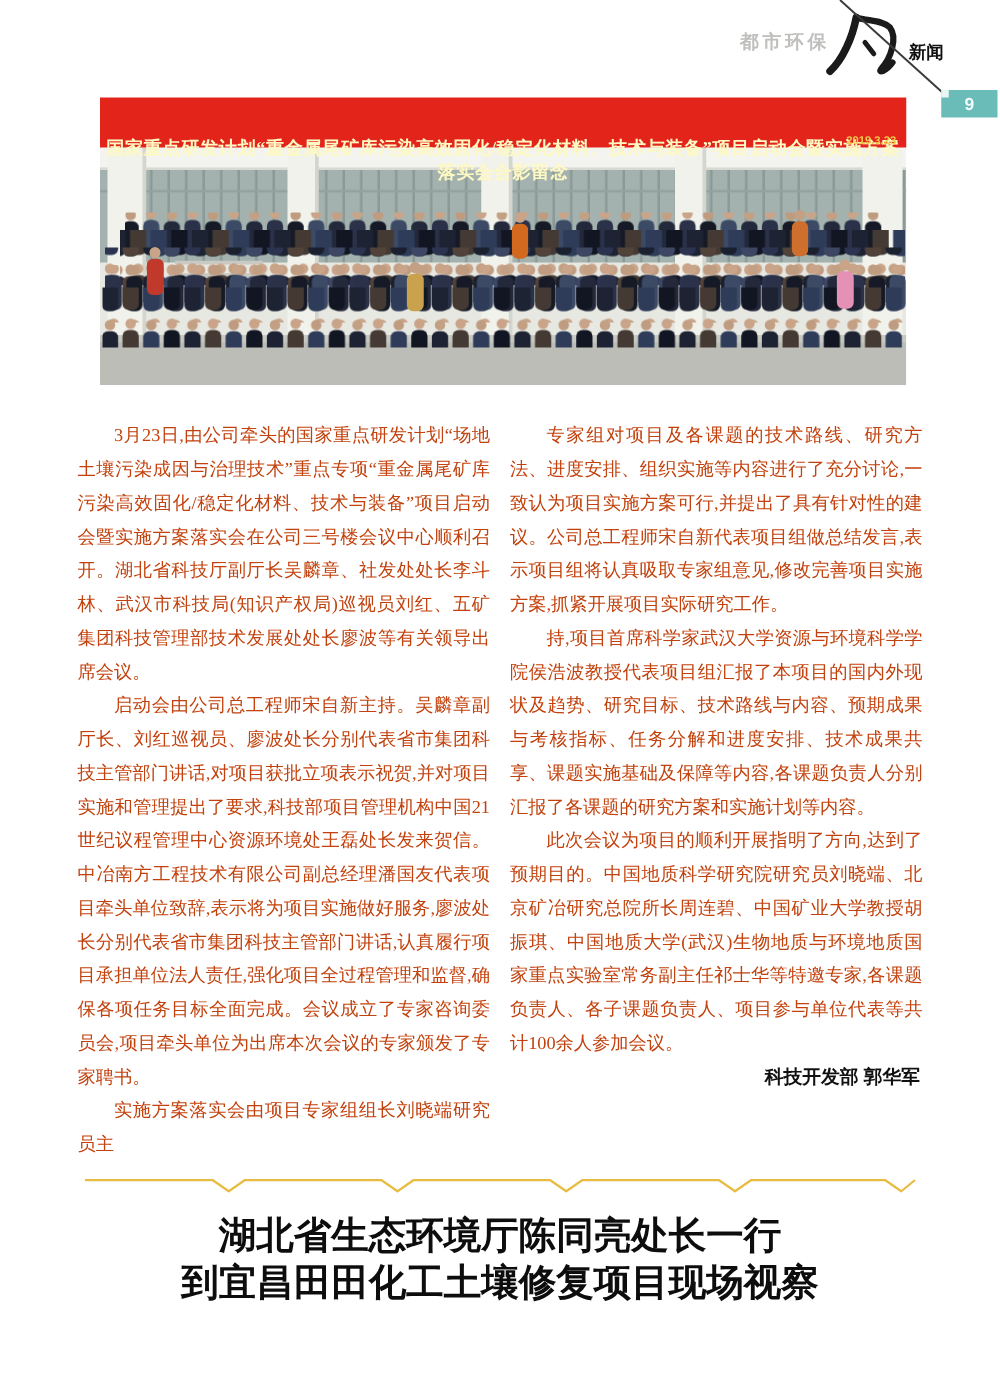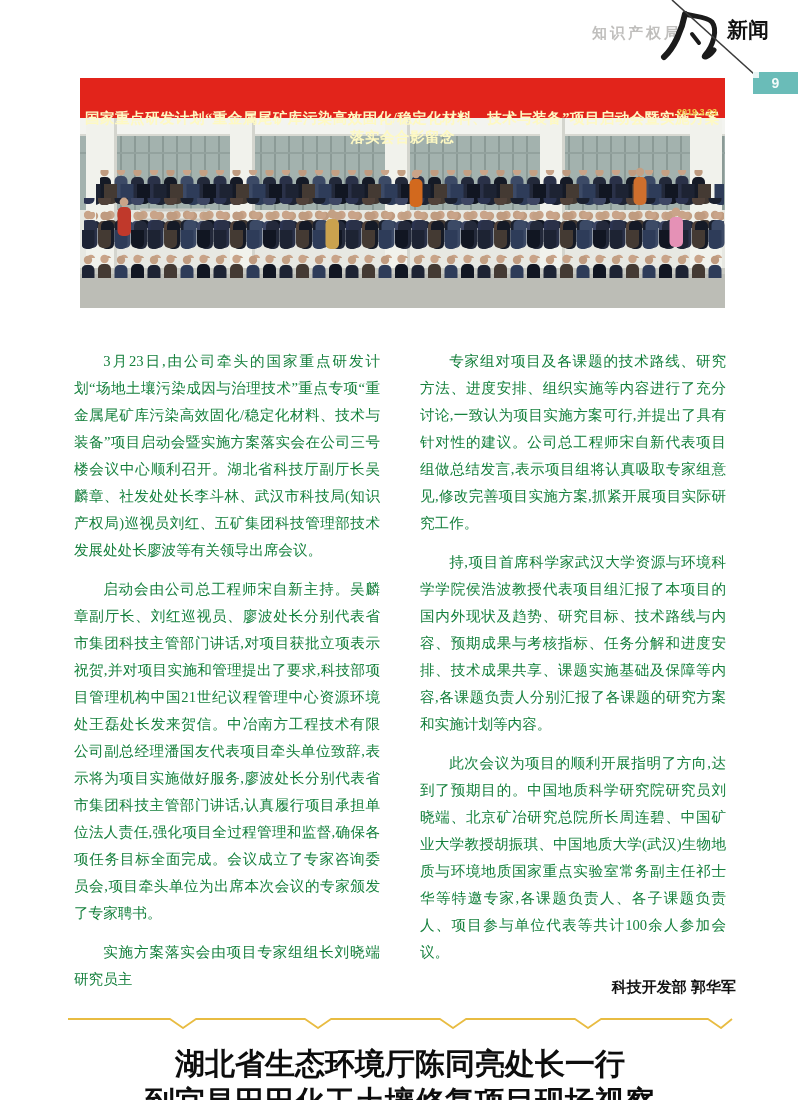--- a/index.html
+++ b/index.html
@@ -2,22 +2,22 @@
 <html><head>
 <meta charset="utf-8">
 <style>
   html,body{margin:0;padding:0;background:#ffffff;}
   #page{position:relative;width:800px;height:1100px;background:#ffffff;overflow:hidden;
         font-family:"Liberation Serif",serif;color:#1c1c1c;}
 
   
   .masthead{position:absolute;left:592px;top:24px;font-family:"Liberation Sans",sans-serif;
             font-size:15px;letter-spacing:3px;color:#c0bfbd;font-weight:bold;}
-  .section-label{position:absolute;left:727px;top:16px;font-family:"Liberation Sans",sans-serif;
-            font-size:21px;font-weight:900;color:#111;}
+  .section-label{position:absolute;left:727px;top:33px;font-family:"Liberation Sans",sans-serif;
+            font-size:14px;font-weight:900;color:#111;}
   .header-art{position:absolute;left:0;top:0;width:800px;height:110px;pointer-events:none;}
   .page-tab{position:absolute;left:753px;top:72px;width:45px;height:22px;background:#6abcb8;}
   .page-tab .corner{position:absolute;left:0;top:0;width:6px;height:6px;background:#ffffff;opacity:.85;}
   .page-tab .num{position:absolute;left:0;top:0;width:100%;height:100%;display:flex;align-items:center;justify-content:center;
             color:#f2fbfa;font-family:"Liberation Sans",sans-serif;font-size:14px;font-weight:bold;}
 
   
   .photo-block{position:absolute;left:80px;top:78px;width:645px;}
   .photo-banner{position:relative;height:40px;background:#e2241b;}
   .photo-banner .banner-text{position:absolute;left:0;top:7px;width:100%;text-align:center;
@@ -26,32 +26,32 @@
   .photo-banner .banner-date{position:absolute;right:8px;bottom:1px;color:#f0c84a;font-size:9px;
             font-family:"Liberation Sans",sans-serif;font-weight:bold;}
   .photo-img{display:block;}
 
   
   .content{position:absolute;left:62px;top:320px;width:676px;}
   .headline{font-family:"Liberation Sans",sans-serif;font-weight:900;color:#0d0d0d;
             font-size:30px;line-height:38px;text-align:center;margin:0;}
   .cols{display:flex;gap:16px;margin-top:16px;}
   .col{width:330px;}
-  .col p{margin:12px;font-size:14.6px;line-height:27px;text-align:justify;text-indent:2em;color:#15803d;}
+  .col p{margin:0;font-size:14.6px;line-height:27px;text-align:justify;text-indent:2em;color:#c2410c;}
   .byline{margin-top:3px;text-align:right;font-family:"Liberation Sans",sans-serif;
           font-weight:bold;font-size:15px;color:#111;padding-right:2px;}
   .divider{display:block;margin-top:10px;}
   .headline.second{margin-top:14px;}
 </style>
 </head>
 <body>
 
 <div id="page">
 
-  <div class="masthead">知识产权局</div>
+  <div class="masthead">都市环保</div>
 
   <svg class="header-art" viewBox="0 0 800 110" width="800" height="110">
 
     <g stroke="#1b1b1b" fill="none" stroke-linecap="round" stroke-linejoin="round">
       <path d="M685,14 C682,30 674,48 664,57" stroke-width="6"></path>
       <path d="M685,14 C695,17 706,16 712,22 C718,30 713,46 705,55 C702,59 709,57 714,50" stroke-width="5"></path>
       <path d="M692,34 l7,9" stroke-width="4"></path>
     </g>
 
     <line x1="672" y1="0" x2="754" y2="74" stroke="#3c3c3c" stroke-width="1.6"></line>

